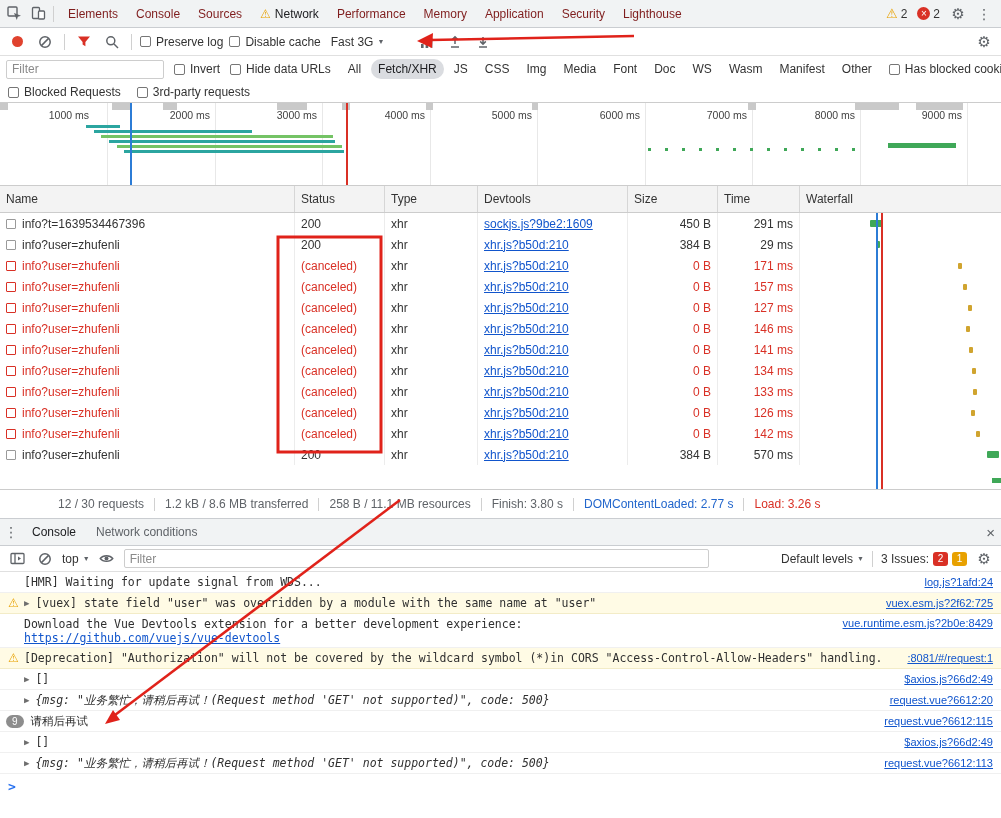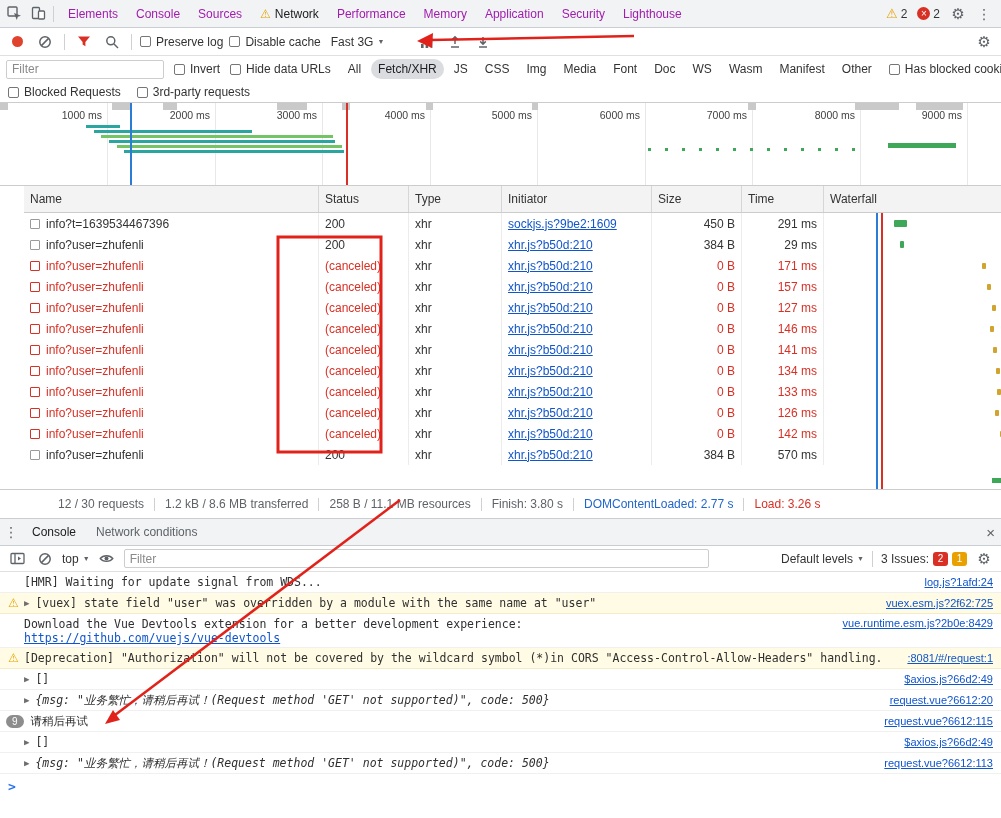--- a/index.html
+++ b/index.html
@@ -14,21 +14,21 @@
   .chk { display:inline-block; width:11px; height:11px; border:1px solid #767676; border-radius:2px; background:#fff; margin-right:5px; flex:none; }
   .chk-label { display:flex; align-items:center; white-space:nowrap; cursor:pointer; color:#333; }
   .vdiv { width:1px; height:16px; background:#d0d0d0; flex:none; margin:0 2px; }
   .caret { font-size:7px; color:#5f6368; margin-left:4px; }
   .gear { font-size:15px; color:#5f6368; line-height:1; }
   .kebab { font-size:14px; color:#5f6368; line-height:1; }
 
   
   .main-tabbar { height:28px; background:#f1f3f4; border-bottom:1px solid #cacdd1; display:flex; align-items:stretch; }
   .tb-left { display:flex; align-items:center; padding:0 3px; gap:2px; }
-  .mtab { display:flex; align-items:center; padding:0 9px; color:#a21caf; cursor:pointer; white-space:nowrap; }
+  .mtab { display:flex; align-items:center; padding:0 9px; color:#7f1d1d; cursor:pointer; white-space:nowrap; }
   .mtab.active { color:#202124; }
   .mtab .warn-tri { color:#e8a100; font-size:12px; margin-right:4px; }
   .tb-right { margin-left:auto; display:flex; align-items:center; gap:4px; padding-right:6px; }
   .count-badge { display:flex; align-items:center; gap:3px; padding:0 3px; cursor:pointer; }
   .count-badge .warn-tri { color:#e8a100; font-size:13px; }
   .err-ic { width:13px; height:13px; border-radius:50%; background:#d93025; color:#fff; font-size:10px; line-height:13px; text-align:center; }
 
   
   .net-toolbar { height:28px; border-bottom:1px solid #e0e0e0; display:flex; align-items:center; padding:0 6px; gap:6px; }
   .rec-dot { width:11px; height:11px; border-radius:50%; background:#e0422e; }
@@ -47,21 +47,21 @@
   
   .overview { position:relative; height:83px; border-bottom:1px solid #ccc; overflow:hidden; background:#fff; }
   .ov-grid { position:absolute; top:0; bottom:0; width:1px; background:#e8e8e8; }
   .ov-label { position:absolute; top:6px; width:57px; text-align:right; font-size:10.5px; color:#424242; }
   .ov-grey { position:absolute; top:0; height:7px; background:#c9c9c9; }
   .ov-bar { position:absolute; height:3px; }
   .ov-vline { position:absolute; top:0; bottom:0; width:2px; }
   .ov-dotted { position:absolute; height:3px; background:repeating-linear-gradient(90deg,#3fa858 0 3px,transparent 3px 17px); }
 
   
-  .grid-cols { display:grid; grid-template-columns:295px 90px 93px 150px 90px 82px auto;margin-left:24px; }
+  .grid-cols { display:grid; grid-template-columns:295px 90px 93px 150px 90px 82px auto; }
   .net-header { height:27px; background:#f3f3f3; border-bottom:1px solid #ccc; }
   .net-header .hcell { display:flex; align-items:center; padding:0 6px; border-right:1px solid #d6d6d6; color:#333; overflow:hidden; }
   .net-body { position:relative; height:277px; border-bottom:1px solid #ccc; overflow:hidden; }
   .net-row { height:21px; cursor:pointer; }
   .net-row .cell { display:flex; align-items:center; padding:0 6px; border-right:1px solid #ececec; overflow:hidden; white-space:nowrap; }
   .net-row .cell.num { justify-content:flex-end; }
   .reqbox { display:inline-block; width:10px; height:10px; border:1.5px solid #9a9a9a; border-radius:1px; margin-right:6px; flex:none; }
   .ilink { color:#1155cc; text-decoration:underline; cursor:pointer; overflow:hidden; text-overflow:ellipsis; }
   .net-row.canceled .rname, .net-row.canceled .cell.status, .net-row.canceled .cell.num { color:#d93025; }
   .net-row.canceled .reqbox { border-color:#d93025; }
@@ -282,21 +282,21 @@
 <div class="overview">
   <div class="ov-grid" style="left:107px"></div>
     <div class="ov-grid" style="left:215px"></div>
   <div class="ov-grid" style="left:322px"></div>
     <div class="ov-grid" style="left:430px"></div>
   <div class="ov-grid" style="left:537px"></div>
     <div class="ov-grid" style="left:645px"></div>
   <div class="ov-grid" style="left:752px"></div>
     <div class="ov-grid" style="left:860px"></div>
   <div class="ov-grid" style="left:967px"></div>
-  <div class="ov-label" style="left:45px">1000 ms</div>
+  <div class="ov-label" style="left:32px">1000 ms</div>
   <div class="ov-label" style="left:153px">2000 ms</div>
   <div class="ov-label" style="left:260px">3000 ms</div>
   <div class="ov-label" style="left:368px">4000 ms</div>
   <div class="ov-label" style="left:475px">5000 ms</div>
   <div class="ov-label" style="left:583px">6000 ms</div>
   <div class="ov-label" style="left:690px">7000 ms</div>
   <div class="ov-label" style="left:798px">8000 ms</div>
   <div class="ov-label" style="left:905px">9000 ms</div>
 
   <div class="ov-grey" style="left:0;width:8px"></div>
@@ -319,21 +319,21 @@
   <div class="ov-dotted" style="left:648px;top:45px;width:207px"></div>
   <div class="ov-bar" style="left:888px;top:40px;width:68px;height:5px;background:#3fa858"></div>
   <div class="ov-vline" style="left:130px;background:#2c7cd6"></div>
   <div class="ov-vline" style="left:346px;background:#d93025"></div>
 </div>
 
 <div class="net-header grid-cols">
   <div class="hcell">Name</div>
   <div class="hcell">Status</div>
   <div class="hcell">Type</div>
-  <div class="hcell">Initiator</div>
+  <div class="hcell">Devtools</div>
   <div class="hcell">Size</div>
   <div class="hcell">Time</div>
   <div class="hcell" style="border-right:none">Waterfall</div>
 </div>
 
 <div class="net-body">
 
   <div class="net-row grid-cols">
     <div class="cell">
         <span class="reqbox"></span>

